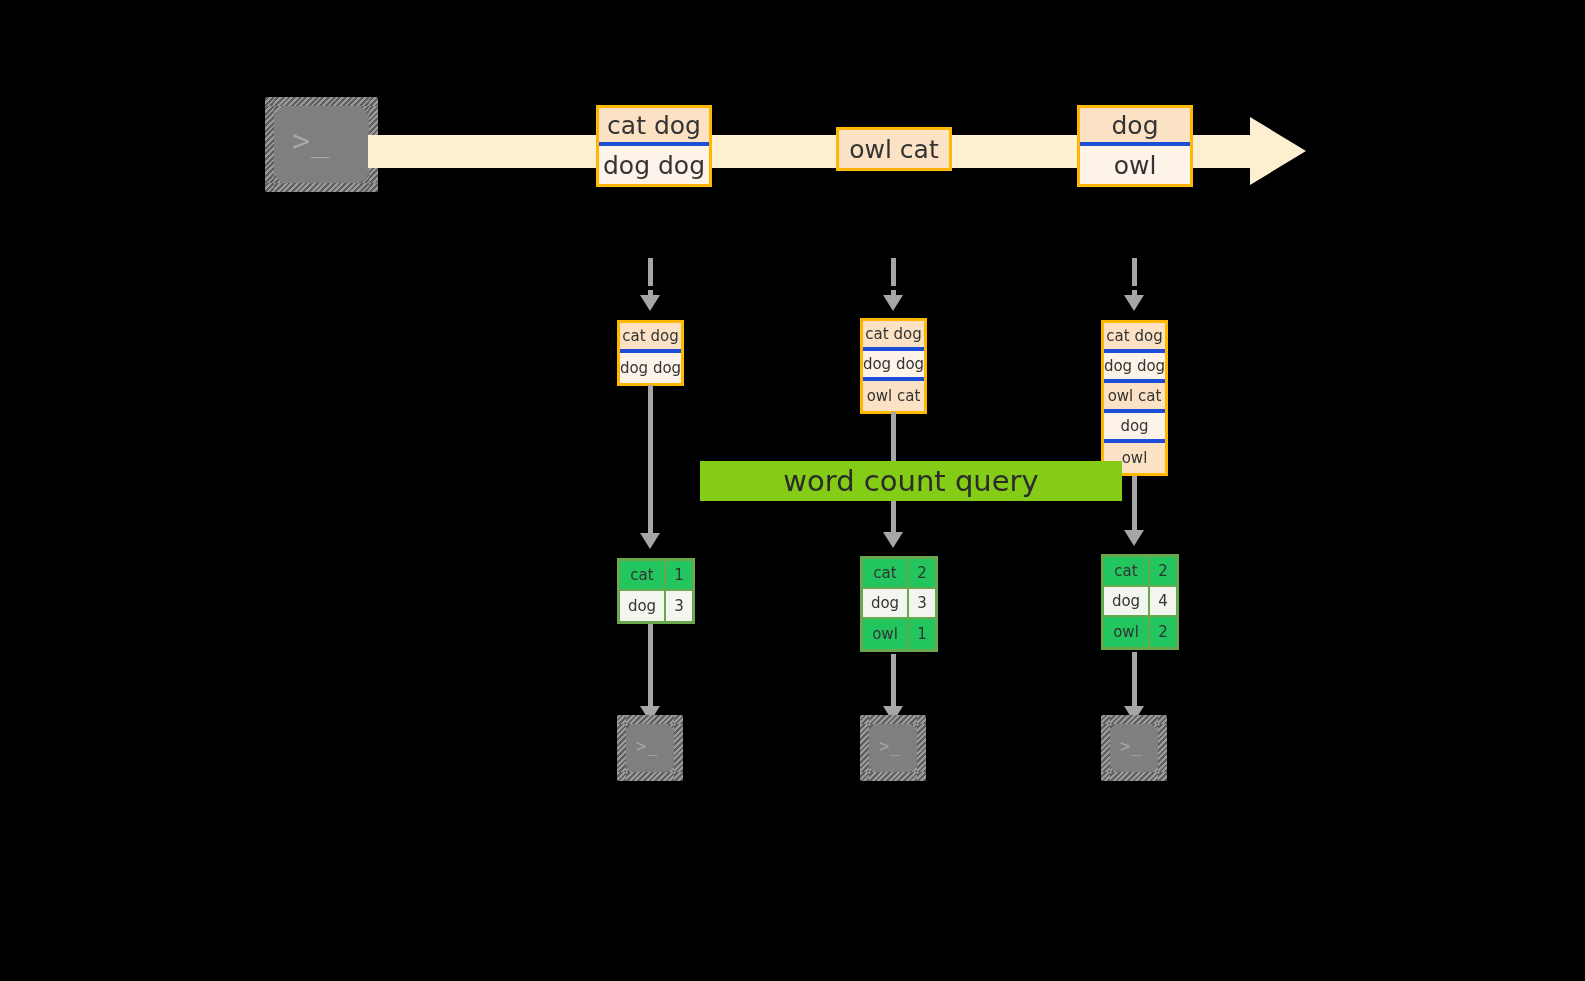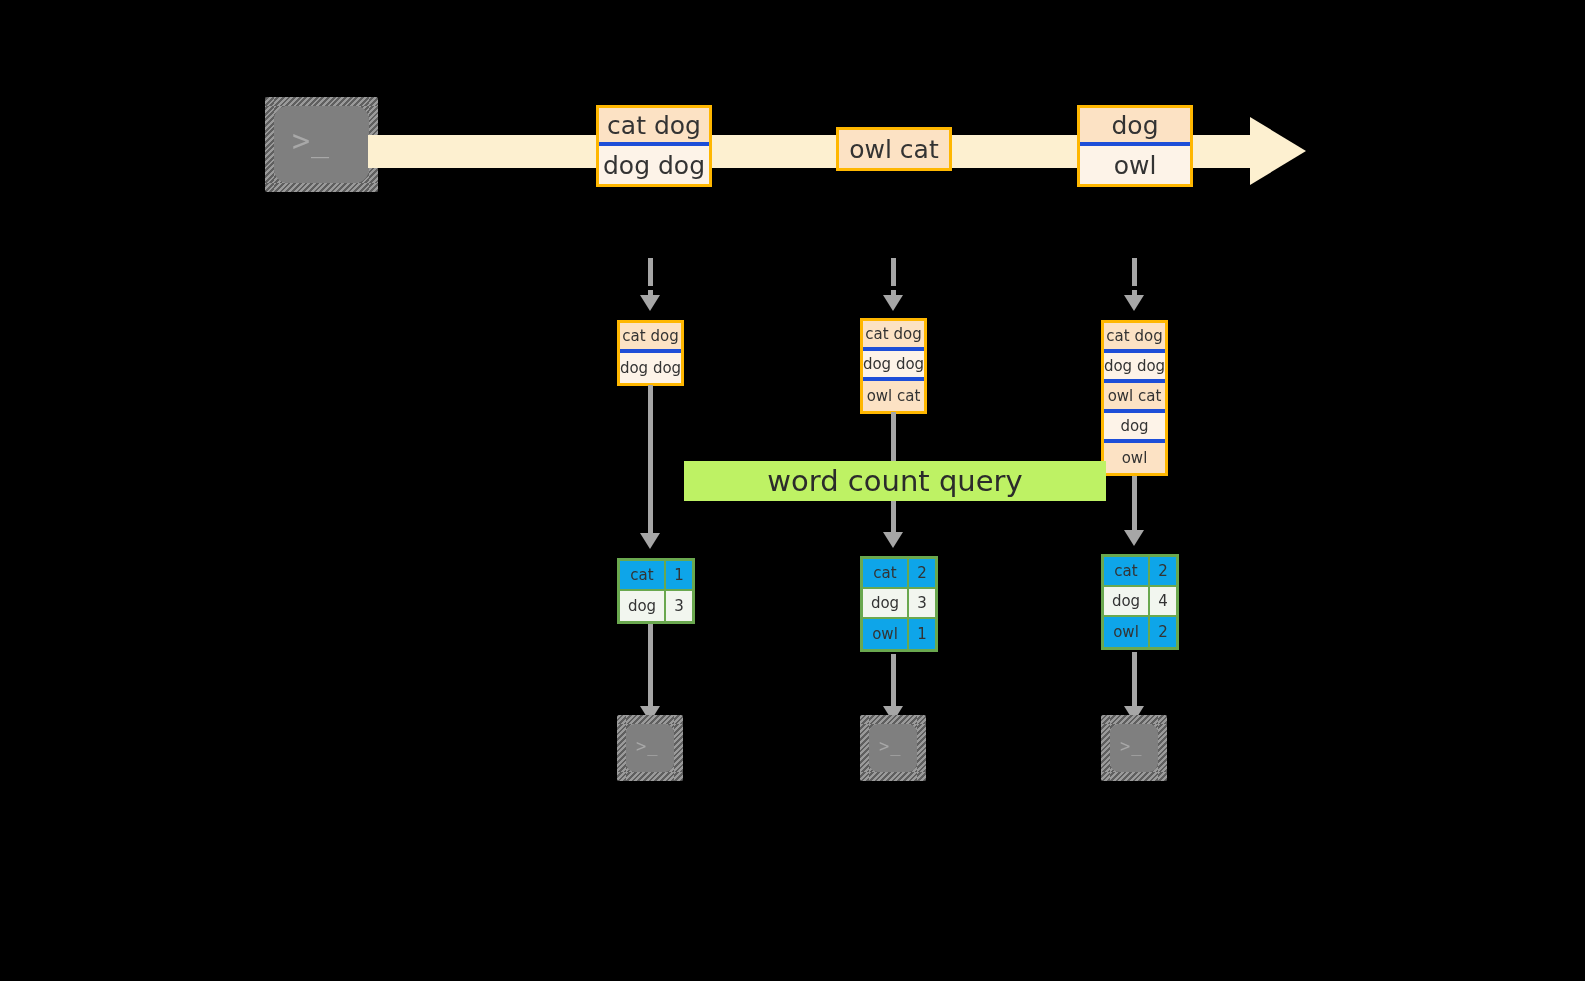--- a/index.html
+++ b/index.html
@@ -88,21 +88,21 @@
     position: absolute;
     border: 3px solid #6aa84f;
     background: #f0f5ec;
   }
   .gbox .grow {
     display: flex;
     height: 30px;
     border-bottom: 2px solid #6aa84f;
   }
   .gbox .grow:last-child { border-bottom: none; }
-  .gbox .grow.dark  .gc { background: #0ea5e9; }
+  .gbox .grow.dark  .gc { background: #22c55e; }
   .gbox .grow.light .gc { background: #f2f6ef; }
   .gbox .gc {
     font-size: 15px;
     color: #333;
     display: flex;
     align-items: center;
     justify-content: center;
     white-space: nowrap;
   }
   .gbox .gc.key { width: 46px; border-right: 2px solid #6aa84f; }
@@ -118,23 +118,23 @@
     position: absolute;
     width: 0; height: 0;
     border-left: 10px solid transparent;
     border-right: 10px solid transparent;
     border-top: 16px solid #a6a6a6;
   }
 
   
   .query-label {
     position: absolute;
-    left: 684px; top: 461px;
+    left: 700px; top: 461px;
     width: 422px; height: 40px;
-    background: #bef264;
+    background: #84cc16;
     color: #2b2b2b;
     font-size: 29px;
     display: flex;
     align-items: center;
     justify-content: center;
     white-space: nowrap;
     text-align: right;
   }
 </style>
 </head>

